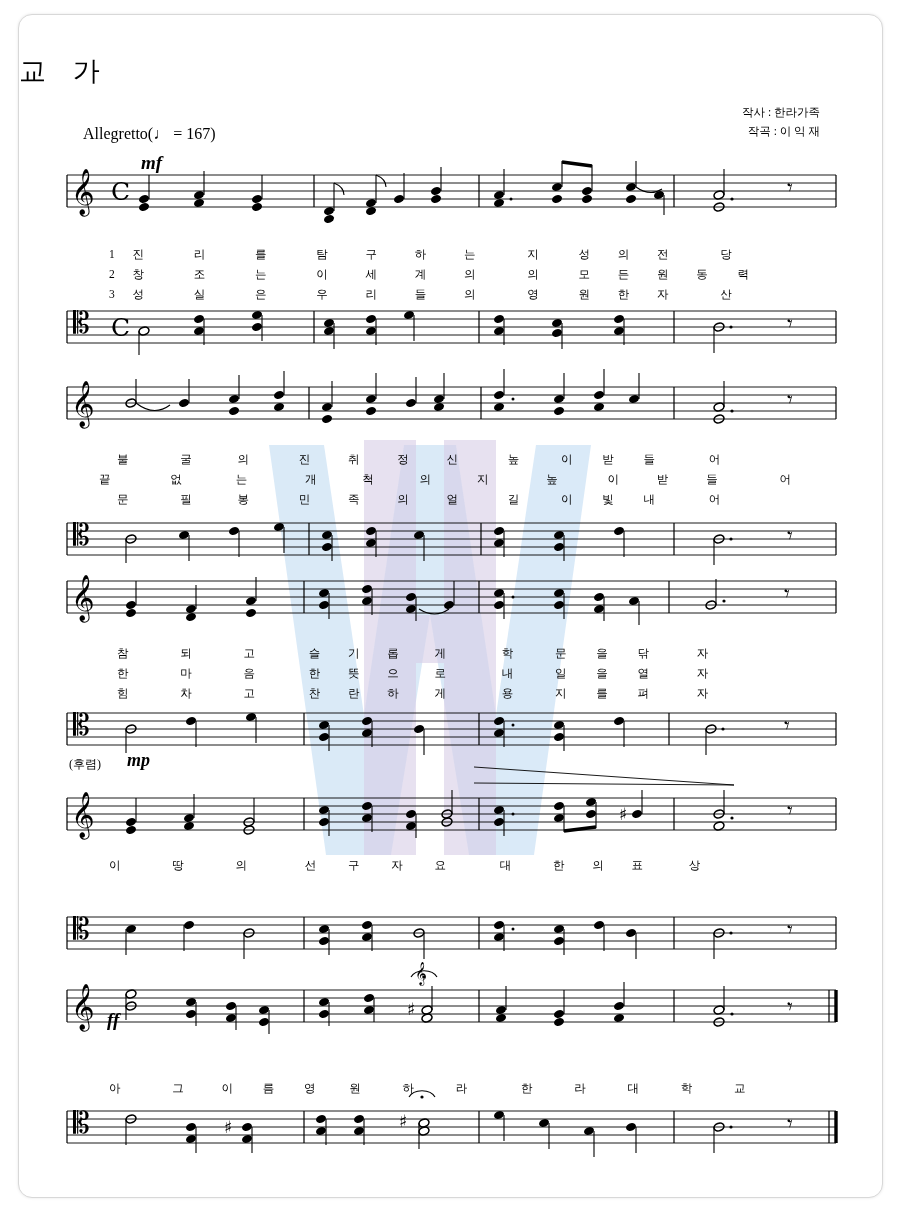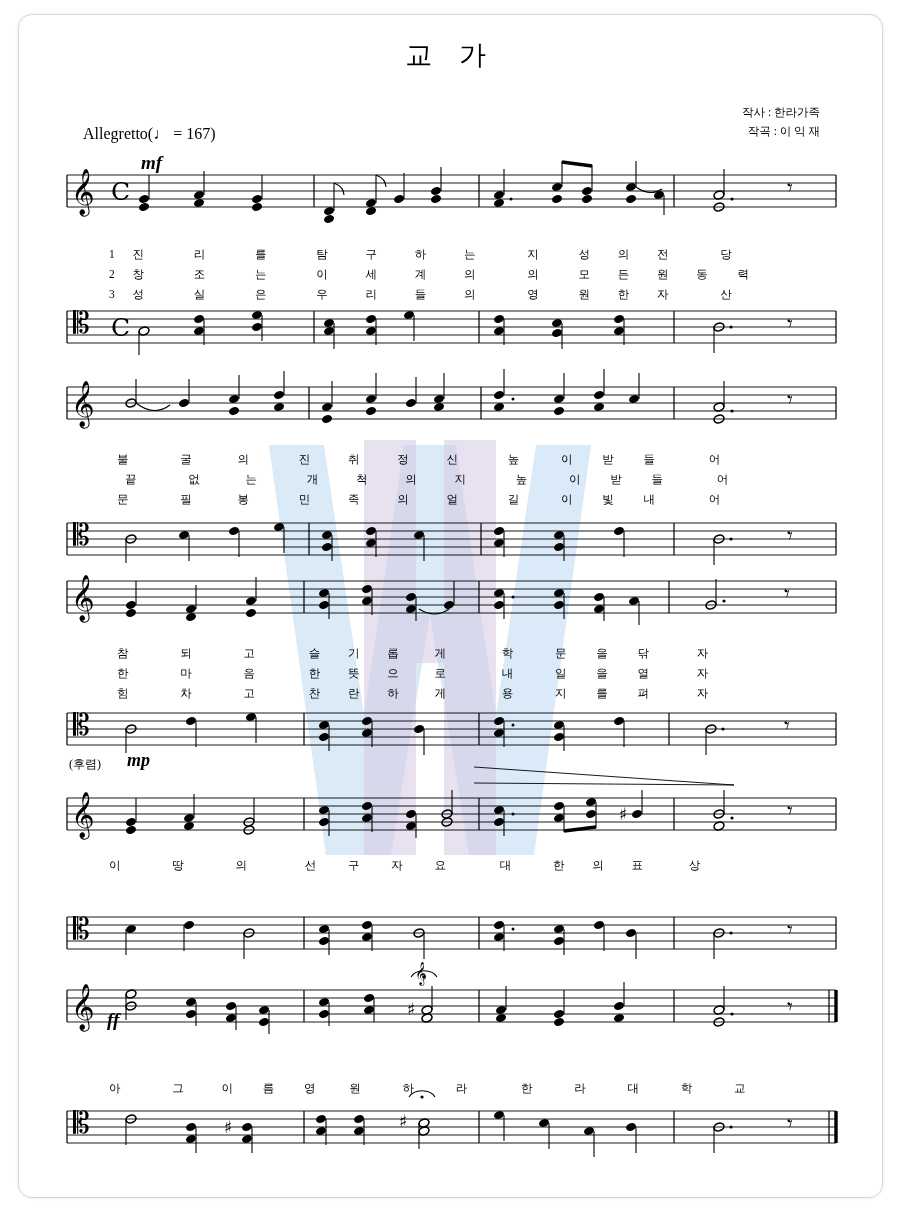--- a/index.html
+++ b/index.html
@@ -32,24 +32,23 @@
   
   .watermark {
     position: absolute;
     left: 0; top: 0;
     width: 863px; height: 1182px;
     pointer-events: none;
   }
   
   .title {
     position: absolute;
-    top: 22px;
+    top: 38px;
     left: 0;
     width: 863px;
-    text-align: center;
     font-size: 27px;
     letter-spacing: 10px;
     color: #000;
   }
   .credits {
     position: absolute;
     right: 62px;
     top: 88px;
     text-align: right;
     font-size: 11.5px;
@@ -758,21 +757,21 @@
       <span>높</span>
       <span style="display:inline-block;width:36px"></span>
       <span>이</span>
       <span style="display:inline-block;width:24px"></span>
       <span>받</span>
       <span style="display:inline-block;width:24px"></span>
       <span>들</span>
       <span style="display:inline-block;width:48px"></span>
       <span>어</span>
     </div>
-    <div class="lyricrow" style="left:106px; top:457px;">
+    <div class="lyricrow" style="left:80px; top:457px;font-family:Liberation Mono, monospace;">
       <span>끝</span>
       <span style="display:inline-block;width:46px"></span>
       <span>없</span>
       <span style="display:inline-block;width:40px"></span>
       <span>는</span>
       <span style="display:inline-block;width:44px"></span>
       <span>개</span>
       <span style="display:inline-block;width:32px"></span>
       <span>척</span>
       <span style="display:inline-block;width:32px"></span>

